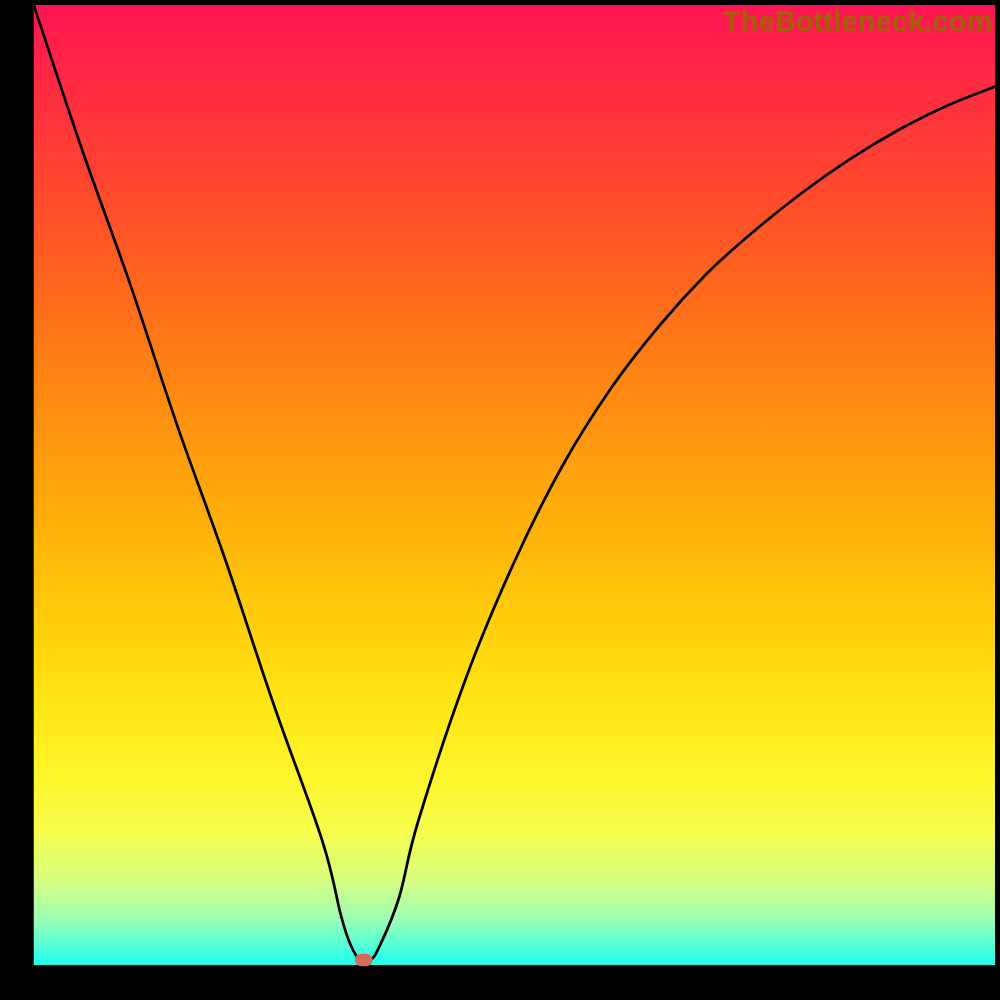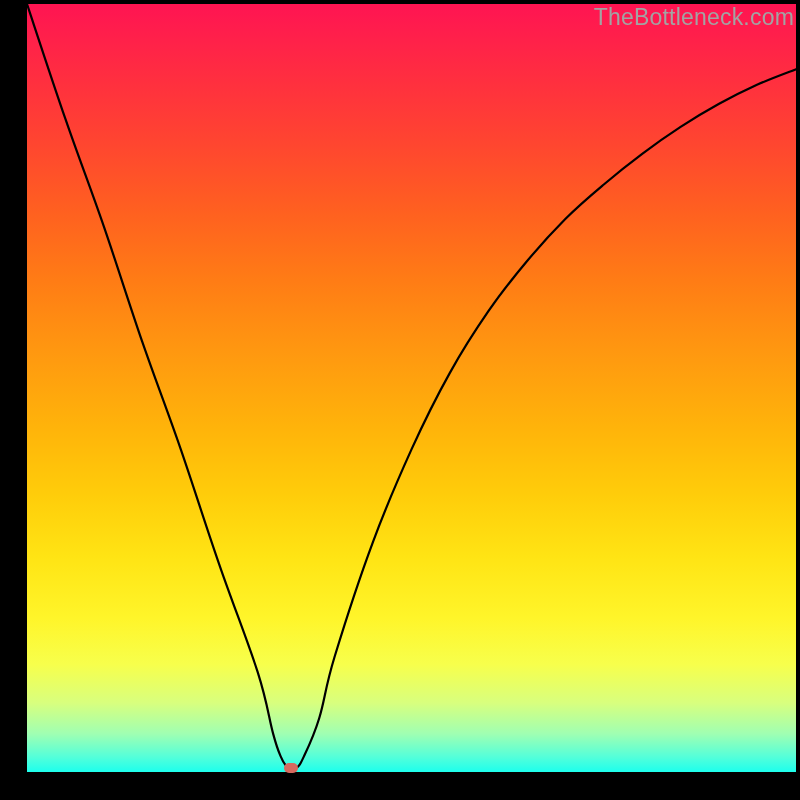--- a/index.html
+++ b/index.html
@@ -35,22 +35,22 @@
       #55ffd9 98%,
       #1dffed 100%
     );
   }
   .watermark {
     position: absolute;
     top: 4px;
     right: 6px;
     font-family: Arial, Helvetica, sans-serif;
     font-size: 23px;
-    font-weight: normal;
-    color: #a3a3a3;
+    font-weight: bold;
+    color: #a16207;
     letter-spacing: 0.2px;
   }
   .curve {
     position: absolute;
     left: 27px;
     top: 4px;
     width: 769px;
     height: 768px;
   }
   .marker {

